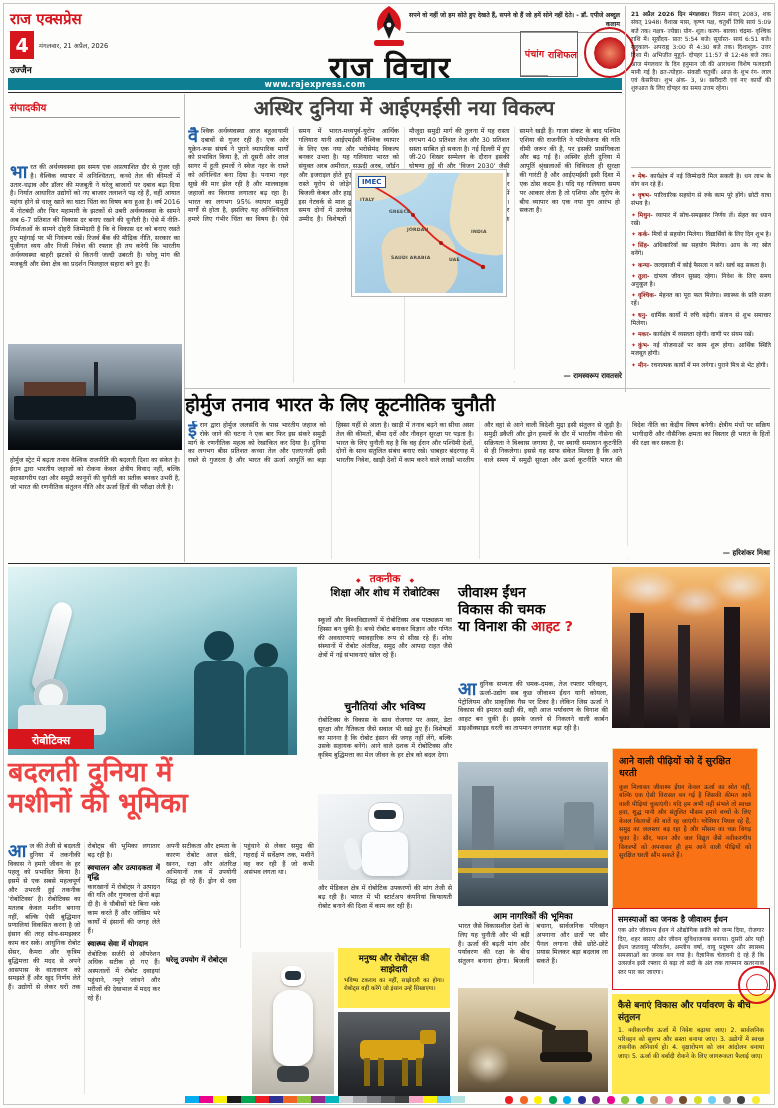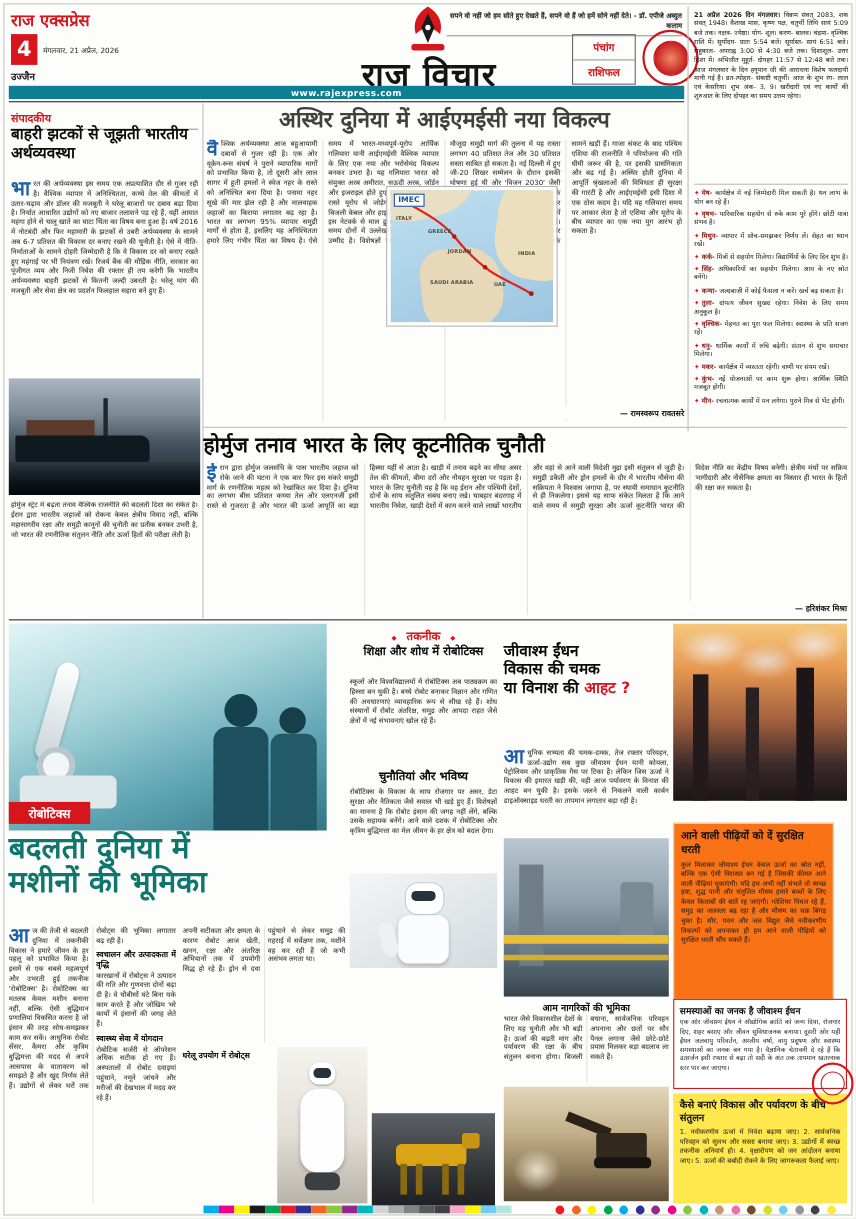--- a/index.html
+++ b/index.html
@@ -46,21 +46,21 @@
       <path d="M23 2 C13 8 9 17 12 27 C16 23 20 21 23 21 C26 21 30 23 34 27 C37 17 33 8 23 2 Z" fill="#d6151c"></path>
       <path d="M23 8 L29 21 L23 35 L17 21 Z" fill="#1a1a1a"></path>
       <circle cx="23" cy="21" r="2.4" fill="#fff"></circle>
       <rect x="8" y="36" width="30" height="6" rx="2.5" fill="#d6151c"></rect>
     </svg>
   </div>
   <div class="abs" style="left:280px;top:46px;width:220px;text-align:center;font-size:30px;font-weight:bold;color:#141414;letter-spacing:1px;">राज विचार</div>
 
   <div class="abs" style="left:406px;top:10px;width:214px;font-size:6.2px;font-weight:bold;line-height:1.5;color:#222;border-bottom:1px solid #999;padding-bottom:3px;text-align:right;">सपने वो नहीं जो हम सोते हुए देखते हैं, सपने वो हैं जो हमें सोने नहीं देते। - डॉ. एपीजे अब्दुल कलाम</div>
 
-  <div class="abs" style="left:520px;top:31px;width:56px;height:44px;border:1px solid #666;display:flex;flex-direction:column;">
+  <div class="abs" style="left:520px;top:31px;width:56px;height:44px;border:1px solid #666;display:flex;flex-direction:row;">
     <div style="flex:1;display:flex;align-items:center;justify-content:center;font-size:9.5px;font-weight:bold;color:#d6151c;border-bottom:1px solid #999;">पंचांग</div>
     <div style="flex:1;display:flex;align-items:center;justify-content:center;font-size:9.5px;font-weight:bold;color:#d6151c;">राशिफल</div>
   </div>
 
   <div class="abs" style="left:584px;top:27px;width:47px;height:47px;border:2.5px solid #c4161c;border-radius:50%;display:flex;align-items:center;justify-content:center;">
     <div style="width:30px;height:30px;border:1px solid #c4161c;border-radius:50%;background:radial-gradient(circle,#ef8a64 0%,#c4161c 75%);"></div>
   </div>
 
   <div class="abs" style="left:8px;top:78px;width:614px;height:12px;background:#0e7e92;display:flex;align-items:center;justify-content:center;">
     <span style="color:#fff;font-size:8px;font-weight:bold;letter-spacing:.4px;">www.rajexpress.com</span>
@@ -84,21 +84,20 @@
     <div class="rz"><span class="zb">✦</span><b>वृश्चिक-</b> <span>मेहनत का पूरा फल मिलेगा। स्वास्थ्य के प्रति सजग रहें।</span></div>
     <div class="rz"><span class="zb">✦</span><b>धनु-</b> <span>धार्मिक कार्यों में रुचि बढ़ेगी। संतान से शुभ समाचार मिलेगा।</span></div>
     <div class="rz"><span class="zb">✦</span><b>मकर-</b> <span>कार्यक्षेत्र में व्यस्तता रहेगी। वाणी पर संयम रखें।</span></div>
     <div class="rz"><span class="zb">✦</span><b>कुंभ-</b> <span>नई योजनाओं पर काम शुरू होगा। आर्थिक स्थिति मजबूत होगी।</span></div>
     <div class="rz"><span class="zb">✦</span><b>मीन-</b> <span>रचनात्मक कार्यों में मन लगेगा। पुराने मित्र से भेंट होगी।</span></div>
   </div>
 
   <div class="abs" style="left:10px;top:96px;width:170px;border-bottom:1px solid #999;padding-bottom:2px;">
     <span style="font-size:10px;font-weight:bold;color:#d6151c;">संपादकीय</span>
   </div>
-  <div class="abs" style="left:10px;top:113px;width:170px;font-size:14px;font-weight:bold;line-height:1.3;color:#0c0c0c;">बाहरी झटकों से जूझती भारतीय अर्थव्यवस्था</div>
   <div class="abs bt" style="left:10px;top:163px;width:170px;height:177px;">
     <span class="dropcap">भा</span><span>रत की अर्थव्यवस्था इस समय एक अप्रत्याशित दौर से गुजर रही है। वैश्विक व्यापार में अनिश्चितता, कच्चे तेल की कीमतों में उतार-चढ़ाव और डॉलर की मजबूती ने घरेलू बाजारों पर दबाव बढ़ा दिया है। निर्यात आधारित उद्योगों को नए बाजार तलाशने पड़ रहे हैं, वहीं आयात महंगा होने से चालू खाते का घाटा चिंता का विषय बना हुआ है। वर्ष 2016 में नोटबंदी और फिर महामारी के झटकों से उबरी अर्थव्यवस्था के सामने अब 6-7 प्रतिशत की विकास दर बनाए रखने की चुनौती है। ऐसे में नीति-निर्माताओं के सामने दोहरी जिम्मेदारी है कि वे विकास दर को बनाए रखते हुए महंगाई पर भी नियंत्रण रखें। रिजर्व बैंक की मौद्रिक नीति, सरकार का पूंजीगत व्यय और निजी निवेश की रफ्तार ही तय करेगी कि भारतीय अर्थव्यवस्था बाहरी झटकों से कितनी जल्दी उबरती है। घरेलू मांग की मजबूती और सेवा क्षेत्र का प्रदर्शन फिलहाल सहारा बने हुए हैं।</span>
   </div>
   <div class="photo" style="left:8px;top:344px;width:174px;height:106px;background:linear-gradient(180deg,#aab6c2 0%,#7d8b96 30%,#46545f 55%,#141d26 100%);">
     <div class="abs" style="left:86px;top:18px;width:4px;height:36px;background:#20262c;"></div>
     <div class="abs" style="left:16px;top:38px;width:62px;height:16px;background:#5b3a2e;"></div>
     <div class="abs" style="left:6px;top:52px;width:122px;height:24px;background:#101820;border-radius:2px 8px 3px 3px;"></div>
     <div class="abs" style="left:0;top:76px;width:174px;height:30px;background:linear-gradient(180deg,rgba(10,16,22,.15),#05090d);"></div>
   </div>
   <div class="abs cap" style="left:10px;top:456px;width:170px;height:104px;">होर्मुज स्ट्रेट में बढ़ता तनाव वैश्विक राजनीति की बदलती दिशा का संकेत है। ईरान द्वारा भारतीय जहाजों को रोकना केवल क्षेत्रीय विवाद नहीं, बल्कि महासागरीय रक्षा और समुद्री कानूनों की चुनौती का प्रतीक बनकर उभरी है, जो भारत की रणनीतिक संतुलन नीति और ऊर्जा हितों की परीक्षा लेती है।</div>
@@ -139,41 +138,45 @@
 
   <div class="photo" style="left:8px;top:567px;width:289px;height:188px;background:linear-gradient(160deg,#e2f4f5 0%,#a9d6dc 35%,#5da4b2 70%,#347687 100%);">
     <div class="abs" style="left:34px;top:34px;width:20px;height:92px;background:linear-gradient(#ffffff,#c9d4d9);border-radius:10px;transform:rotate(16deg);box-shadow:0 2px 4px rgba(0,0,0,.25);"></div>
     <div class="abs" style="left:26px;top:112px;width:34px;height:34px;background:#f2f6f7;border-radius:50%;box-shadow:inset 0 0 0 5px #b9c6cb;"></div>
     <div class="abs" style="left:10px;top:138px;width:88px;height:30px;background:#dfe8ea;border-radius:6px;"></div>
     <div class="abs" style="left:196px;top:64px;width:30px;height:30px;background:#15404d;border-radius:50%;"></div>
     <div class="abs" style="left:186px;top:94px;width:50px;height:94px;background:#1d4f5e;border-radius:12px 12px 0 0;"></div>
     <div class="abs" style="left:246px;top:76px;width:24px;height:24px;background:#173f4a;border-radius:50%;"></div>
     <div class="abs" style="left:238px;top:100px;width:42px;height:88px;background:#235a68;border-radius:10px 10px 0 0;"></div>
   </div>
-  <div class="abs" style="left:8px;top:729px;width:74px;height:20px;background:#d6151c;color:#fff;font-size:11px;font-weight:bold;display:flex;align-items:center;justify-content:center;z-index:3;">रोबोटिक्स</div>
-  <div class="abs" style="left:8px;top:757px;width:294px;font-size:27px;font-weight:bold;line-height:1.14;color:#0f766e;">
+  <div class="abs" style="left:8px;top:729px;width:86px;height:20px;background:#d6151c;color:#fff;font-size:11px;font-weight:bold;display:flex;align-items:center;justify-content:center;z-index:3;">रोबोटिक्स</div>
+  <div class="abs" style="left:8px;top:757px;width:294px;font-size:27px;font-weight:bold;line-height:1.14;color:#ef4444;">
     <div>बदलती दुनिया में</div>
     <div>मशीनों की भूमिका</div>
   </div>
   <div class="abs bt cols2" style="left:8px;top:842px;width:152px;height:252px;">
     <span class="dropcap">आ</span><span>ज की तेजी से बदलती दुनिया में तकनीकी विकास ने हमारे जीवन के हर पहलू को प्रभावित किया है। इसमें से एक सबसे महत्वपूर्ण और उभरती हुई तकनीक 'रोबोटिक्स' है। रोबोटिक्स का मतलब केवल मशीन बनाना नहीं, बल्कि ऐसी बुद्धिमान प्रणालियां विकसित करना है जो इंसान की तरह सोच-समझकर काम कर सकें। आधुनिक रोबोट सेंसर, कैमरा और कृत्रिम बुद्धिमत्ता की मदद से अपने आसपास के वातावरण को समझते हैं और खुद निर्णय लेते हैं। उद्योगों से लेकर घरों तक रोबोट्स की भूमिका लगातार बढ़ रही है।</span>
     <div class="subhead">स्वचालन और उत्पादकता में वृद्धि</div>
     <span>कारखानों में रोबोट्स ने उत्पादन की गति और गुणवत्ता दोनों बढ़ा दी है। वे चौबीसों घंटे बिना थके काम करते हैं और जोखिम भरे कार्यों में इंसानों की जगह लेते हैं।</span>
     <div class="subhead">स्वास्थ्य सेवा में योगदान</div>
     <span>रोबोटिक सर्जरी से ऑपरेशन अधिक सटीक हो गए हैं। अस्पतालों में रोबोट दवाइयां पहुंचाने, नमूने जांचने और मरीजों की देखभाल में मदद कर रहे हैं।</span>
   </div>
   <div class="abs bt cols2" style="left:166px;top:842px;width:148px;height:106px;">अपनी सटीकता और क्षमता के कारण रोबोट आज खेती, खनन, रक्षा और अंतरिक्ष अभियानों तक में उपयोगी सिद्ध हो रहे हैं। ड्रोन से दवा पहुंचाने से लेकर समुद्र की गहराई में सर्वेक्षण तक, मशीनें वह कर रही हैं जो कभी असंभव लगता था।</div>
   <div class="abs" style="left:166px;top:952px;width:82px;height:142px;overflow:hidden;">
     <div class="subhead">घरेलू उपयोग में रोबोट्स</div>
   </div>
   <div class="photo" style="left:252px;top:952px;width:82px;height:142px;background:linear-gradient(#f5f3ef 0%,#e3dfd7 55%,#b9b4a9 100%);">
     <div class="abs" style="left:29px;top:14px;width:24px;height:20px;background:#fff;border-radius:9px;box-shadow:0 1px 2px rgba(0,0,0,.3);"></div>
     <div class="abs" style="left:33px;top:19px;width:16px;height:9px;background:#26333c;border-radius:4px;"></div>
     <div class="abs" style="left:21px;top:38px;width:40px;height:76px;background:#fdfdfd;border-radius:16px;box-shadow:0 2px 4px rgba(0,0,0,.25);"></div>
     <div class="abs" style="left:25px;top:114px;width:32px;height:16px;background:#3a3f44;border-radius:6px;"></div>
+  </div>
+  <div class="abs" style="left:338px;top:948px;width:112px;height:60px;background:#ffe84d;padding:5px 6px;box-sizing:border-box;overflow:hidden;">
+    <div style="font-size:8.5px;font-weight:bold;line-height:1.3;text-align:center;color:#111;">मनुष्य और रोबोट्स की साझेदारी</div>
+    <div style="font-size:5.8px;line-height:1.35;text-align:justify;margin-top:2px;">भविष्य टकराव का नहीं, साझेदारी का होगा। रोबोट्स वही करेंगे जो इंसान उन्हें सिखाएगा।</div>
   </div>
   <div class="photo" style="left:338px;top:1012px;width:112px;height:84px;background:linear-gradient(#5c6165,#2e3134 70%,#1f2124);">
     <div class="abs" style="left:22px;top:28px;width:64px;height:20px;background:#d9a516;border-radius:5px;"></div>
     <div class="abs" style="left:82px;top:18px;width:16px;height:14px;background:#c79512;border-radius:3px;"></div>
     <div class="abs" style="left:26px;top:46px;width:6px;height:28px;background:#8a6a10;"></div>
     <div class="abs" style="left:40px;top:46px;width:6px;height:28px;background:#8a6a10;"></div>
     <div class="abs" style="left:64px;top:46px;width:6px;height:28px;background:#8a6a10;"></div>
     <div class="abs" style="left:78px;top:46px;width:6px;height:28px;background:#8a6a10;"></div>
   </div>
 
@@ -185,20 +188,21 @@
   <div class="abs" style="left:318px;top:586px;width:134px;font-size:10.5px;font-weight:bold;line-height:1.25;text-align:center;color:#090909;">शिक्षा और शोध में रोबोटिक्स</div>
   <div class="abs bt" style="left:318px;top:616px;width:134px;height:80px;">स्कूलों और विश्वविद्यालयों में रोबोटिक्स अब पाठ्यक्रम का हिस्सा बन चुकी है। बच्चे रोबोट बनाकर विज्ञान और गणित की अवधारणाएं व्यावहारिक रूप से सीख रहे हैं। शोध संस्थानों में रोबोट अंतरिक्ष, समुद्र और आपदा राहत जैसे क्षेत्रों में नई संभावनाएं खोल रहे हैं।</div>
   <div class="abs" style="left:318px;top:700px;width:134px;font-size:10.5px;font-weight:bold;line-height:1.25;text-align:center;color:#090909;">चुनौतियां और भविष्य</div>
   <div class="abs bt" style="left:318px;top:716px;width:134px;height:74px;">रोबोटिक्स के विकास के साथ रोजगार पर असर, डेटा सुरक्षा और नैतिकता जैसे सवाल भी खड़े हुए हैं। विशेषज्ञों का मानना है कि रोबोट इंसान की जगह नहीं लेंगे, बल्कि उसके सहायक बनेंगे। आने वाले दशक में रोबोटिक्स और कृत्रिम बुद्धिमत्ता का मेल जीवन के हर क्षेत्र को बदल देगा।</div>
   <div class="photo" style="left:318px;top:794px;width:134px;height:86px;background:linear-gradient(150deg,#f4f6f8,#d3dade);">
     <div class="abs" style="left:50px;top:8px;width:34px;height:28px;background:#fff;border:1px solid #c5ccd1;border-radius:12px;"></div>
     <div class="abs" style="left:56px;top:16px;width:22px;height:9px;background:#26333c;border-radius:4px;"></div>
     <div class="abs" style="left:44px;top:38px;width:46px;height:44px;background:#fbfcfd;border-radius:10px;box-shadow:0 2px 4px rgba(0,0,0,.2);"></div>
     <div class="abs" style="left:28px;top:44px;width:14px;height:32px;background:#eef1f3;border-radius:7px;transform:rotate(-14deg);"></div>
   </div>
+  <div class="abs bt" style="left:318px;top:884px;width:134px;height:60px;">और मेडिकल क्षेत्र में रोबोटिक उपकरणों की मांग तेजी से बढ़ रही है। भारत में भी स्टार्टअप कंपनियां किफायती रोबोट बनाने की दिशा में काम कर रही हैं।</div>
 
   <div class="abs" style="left:458px;top:584px;width:152px;font-size:14px;font-weight:bold;line-height:1.22;color:#080808;">
     <div>जीवाश्म ईंधन</div>
     <div>विकास की चमक</div>
     <div><span>या विनाश की </span><span class="red">आहट ?</span></div>
   </div>
   <div class="photo" style="left:612px;top:567px;width:158px;height:161px;background:linear-gradient(180deg,#f6c77d 0%,#e89a52 25%,#a05f3e 55%,#3a2a2b 80%,#1c1517 100%);">
     <div class="abs" style="left:4px;top:4px;width:64px;height:36px;background:radial-gradient(ellipse,#efe3da 0%,rgba(239,227,218,0) 70%);filter:blur(1.5px);"></div>
     <div class="abs" style="left:56px;top:18px;width:56px;height:32px;background:radial-gradient(ellipse,#e8d6c8 0%,rgba(232,214,200,0) 70%);filter:blur(1.5px);"></div>
     <div class="abs" style="left:100px;top:2px;width:56px;height:34px;background:radial-gradient(ellipse,#efe0d2 0%,rgba(239,224,210,0) 70%);filter:blur(1.5px);"></div>

